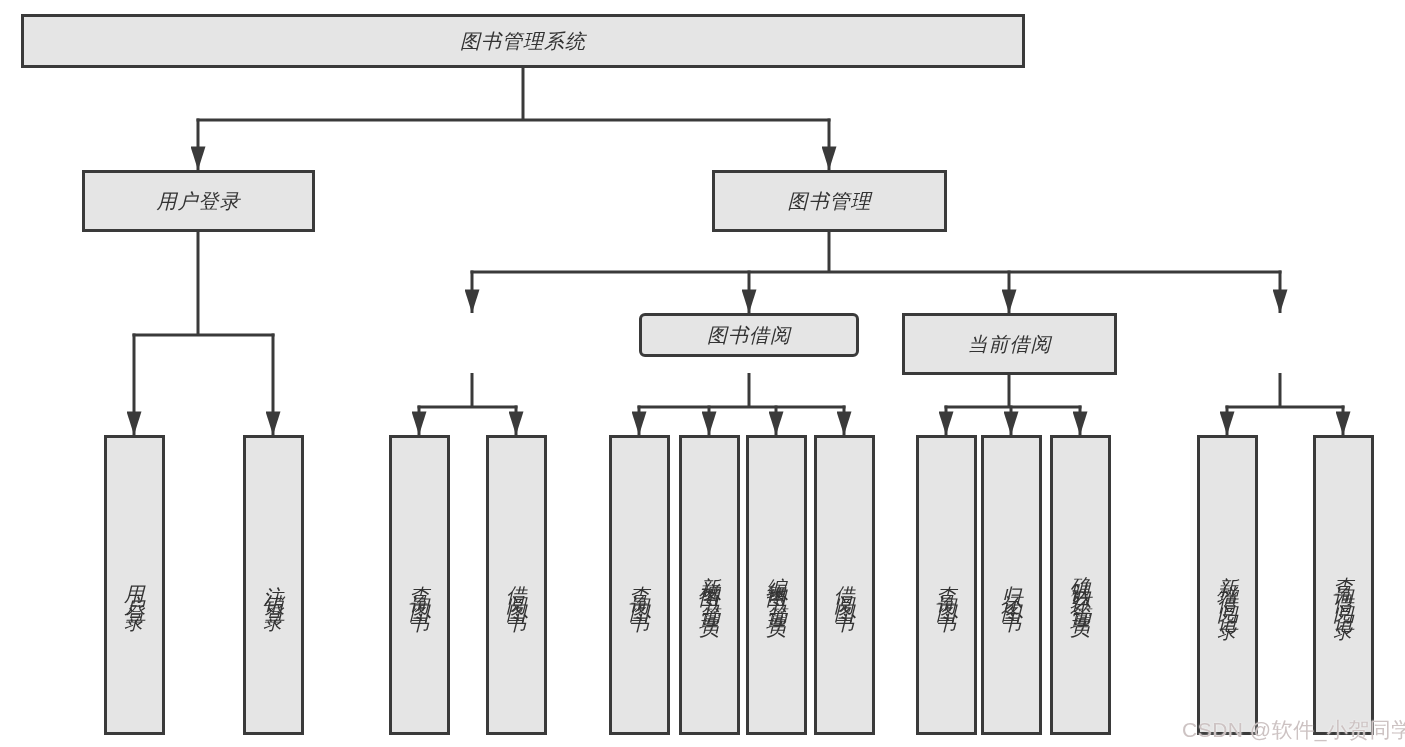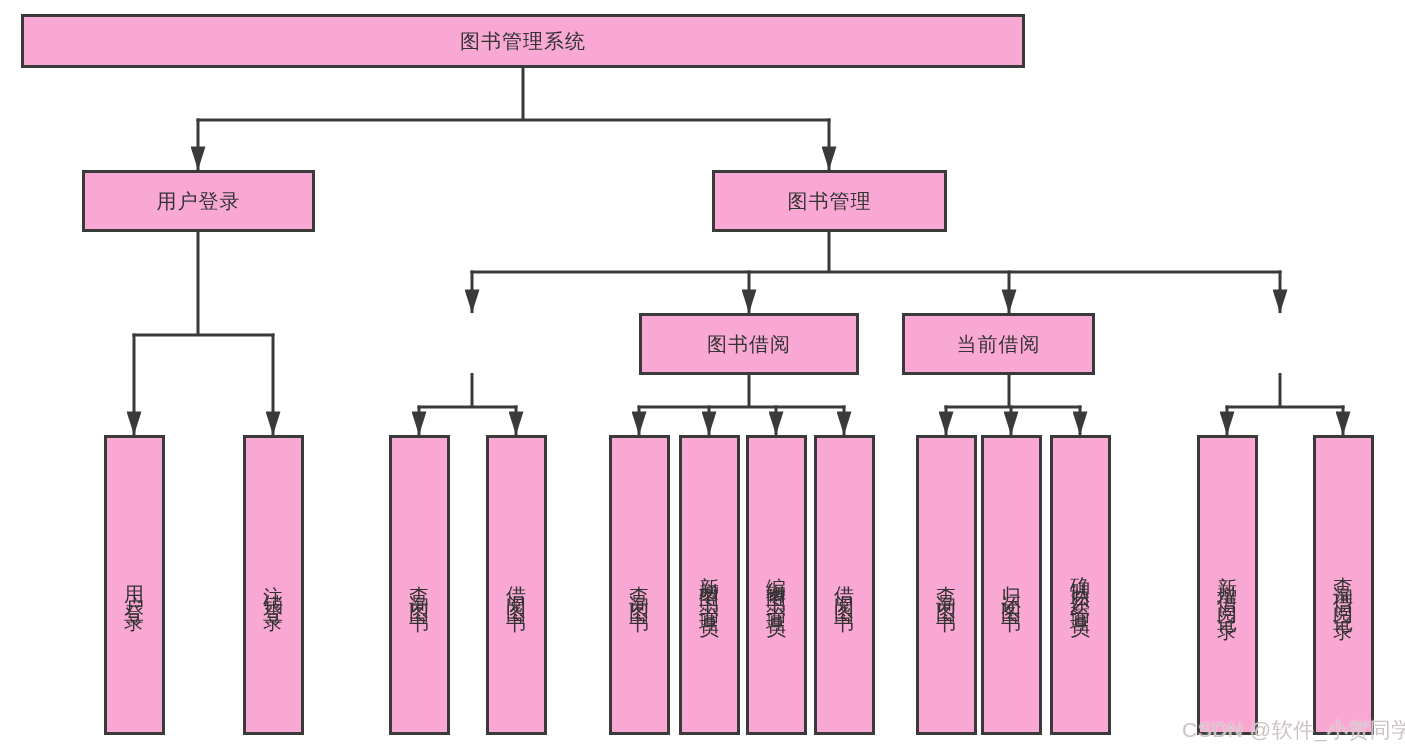--- a/index.html
+++ b/index.html
@@ -18,45 +18,46 @@
   .connector-layer {
     position: absolute;
     left: 0; top: 0;
     width: 1405px;
     height: 747px;
   }
   .node {
     position: absolute;
     box-sizing: border-box;
     border: 3px solid #3a3a3a;
-    background: #f9a8d4;
+    background: #e5e5e5;
     color: #333333;
     display: flex;
     align-items: center;
     justify-content: center;
     font-size: 20px;
     letter-spacing: 1px;
     z-index: 2;
+    font-style: italic;
   }
   .node.vertical {
     writing-mode: vertical-rl;
     letter-spacing: 9px;
     line-height: 1;
     padding-top: 6px;
   }
   .node.vertical.long {
     letter-spacing: 6px;
   }
   
   .n-root   { left: 21px;   top: 14px;  width: 1004px; height: 54px; }
   .n-l2a    { left: 82px;   top: 170px; width: 233px;  height: 62px; }
   .n-l2b    { left: 712px;  top: 170px; width: 235px;  height: 62px; }
   .n-l3a    { left: 362px;  top: 313px; width: 220px;  height: 62px; }
-  .n-l3b    { left: 639px;  top: 313px; width: 220px;  height: 62px; }
-  .n-l3c    { left: 902px;  top: 313px; width: 193px;  height: 62px; }
+  .n-l3b    { left: 639px;  top: 313px; width: 220px;  height: 44px; border-radius: 6px; }
+  .n-l3c    { left: 902px;  top: 313px; width: 215px;  height: 62px; }
   .n-l3d    { left: 1172px; top: 313px; width: 216px;  height: 62px; }
   .leaf     { top: 435px; width: 61px; height: 300px; }
   .x1  { left: 104px; }
   .x2  { left: 243px; }
   .x3  { left: 389px; }
   .x4  { left: 486px; }
   .x5  { left: 609px; }
   .x6  { left: 679px; }
   .x7  { left: 746px; }
   .x8  { left: 814px; }

